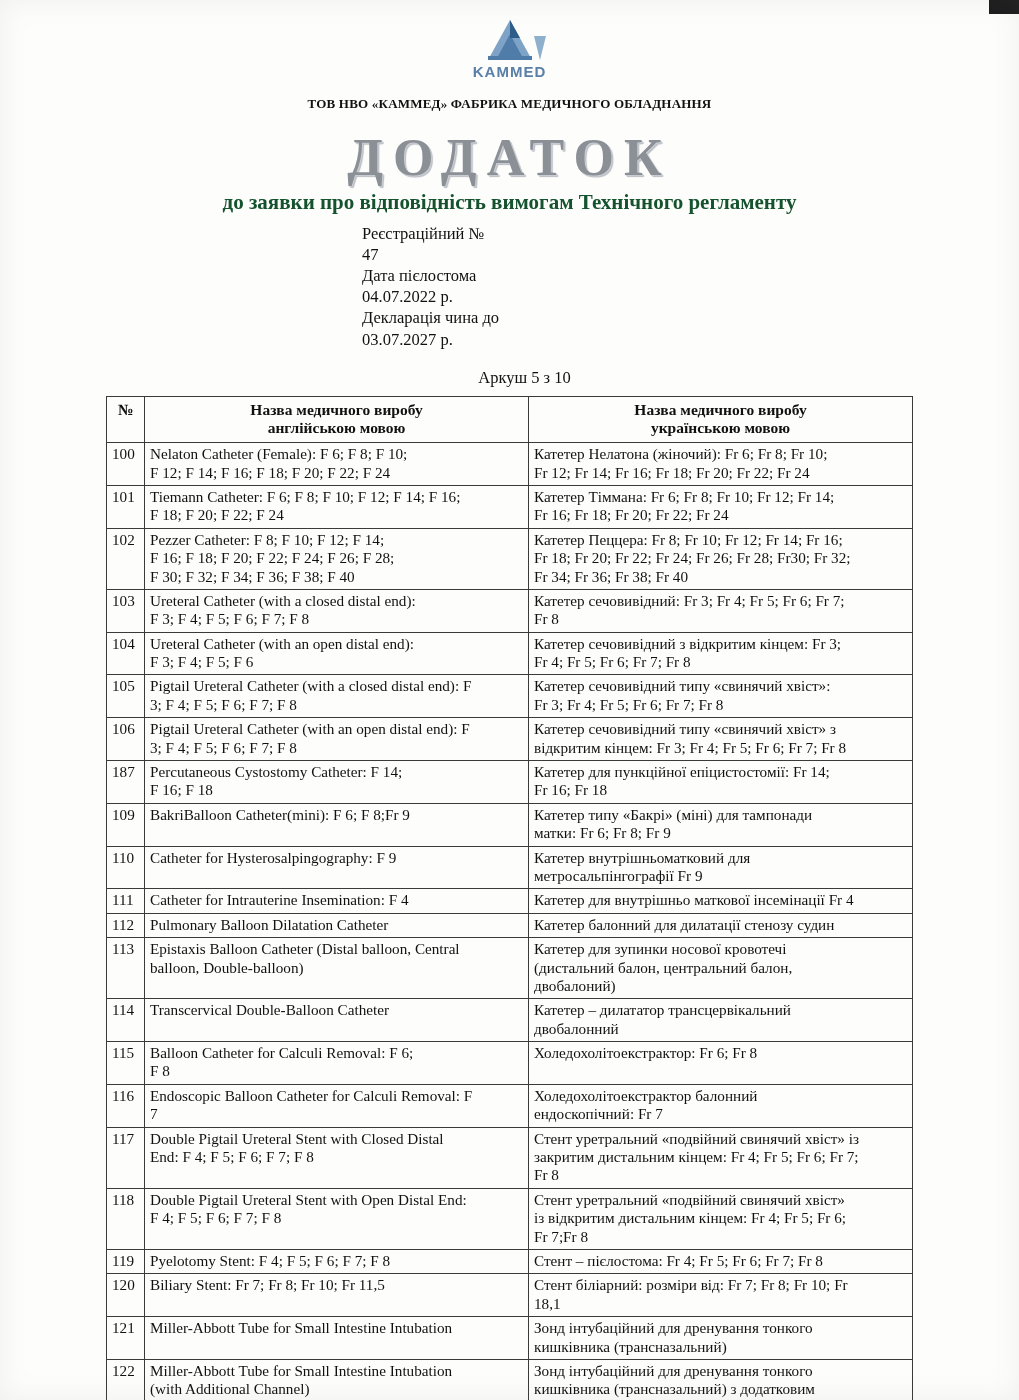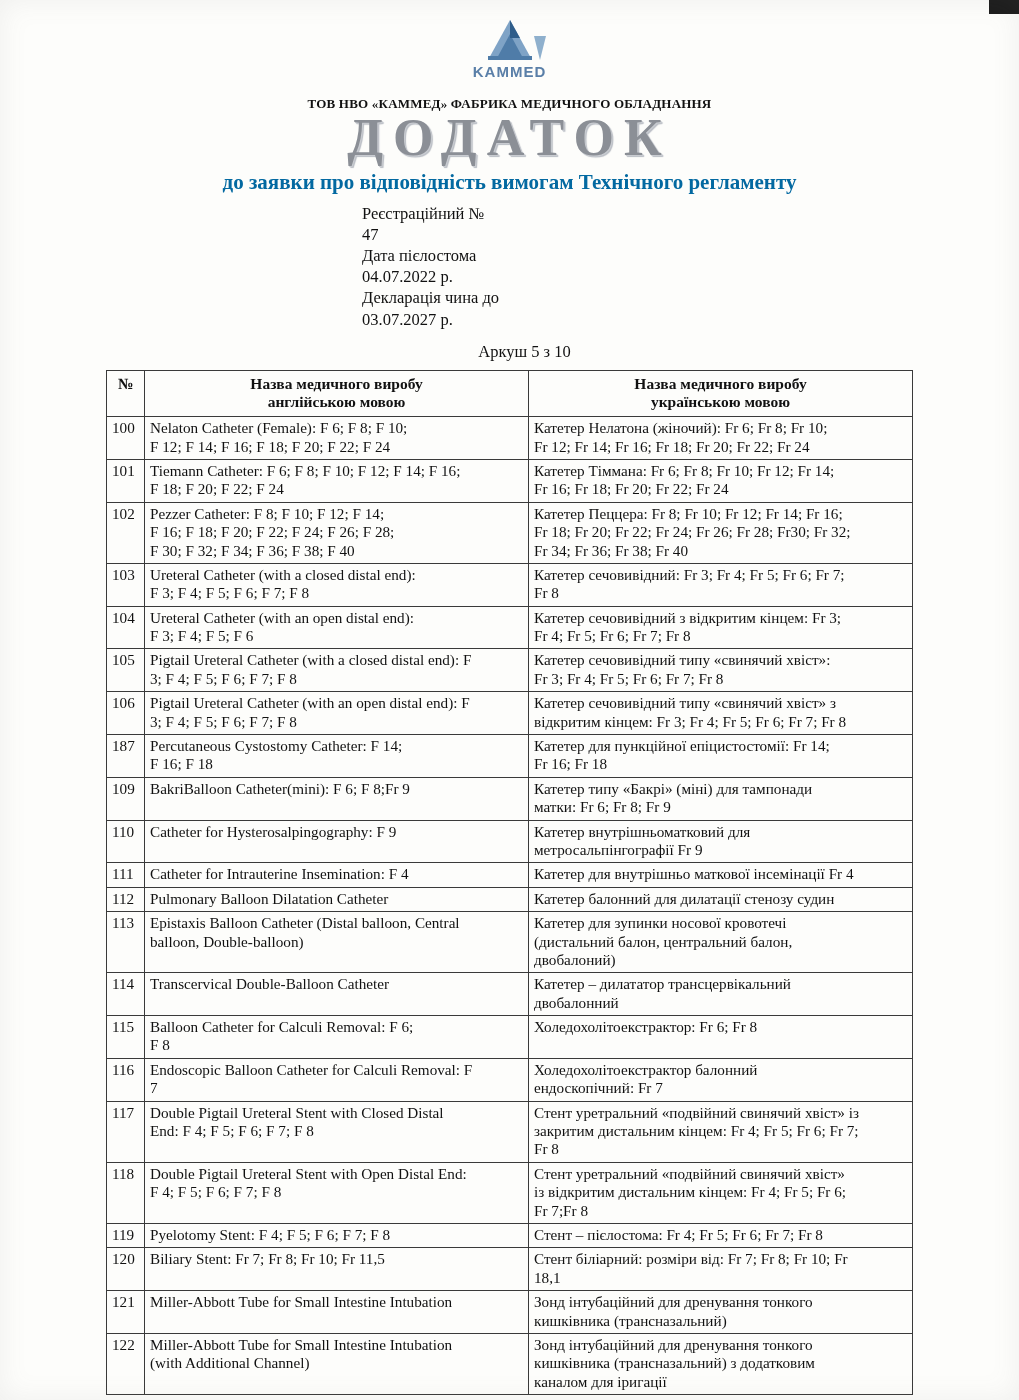--- a/index.html
+++ b/index.html
@@ -65,56 +65,56 @@
     text-align: center;
     font-family: Liberation Serif, serif;
     font-weight: bold;
     font-size: 13px;
     letter-spacing: 0.2px;
     margin-top: 12px;
     color: #111;
   }
   .dodatok {
     text-align: center;
-    margin-top: 0;
+    margin-top: 20px;
     font-family: "Liberation Serif", serif;
     font-weight: bold;
     font-size: 52px;
     letter-spacing: 10px;
     color: #8b8f96;
     text-shadow: 1px 1px 0 #c9ccd1, 2px 2px 1px #b9bdc4;
     line-height: 1;
   }
   .subtitle {
     text-align: center;
     font-weight: bold;
     font-size: 21px;
     margin-top: 6px;
-    color: #0369a1;
+    color: #14532d;
   }
   .meta {
     margin-top: 8px;
     padding-left: 362px;
     font-size: 16.5px;
     line-height: 1.28;
   }
   .meta-row {
     display: flex;
     flex-direction: column;
   }
   .meta-label {
     width: 170px;
   }
   .meta-value {
     white-space: pre;
   }
   .sheet-line {
     text-align: center;
     font-size: 16.5px;
-    margin-top: 12px;
+    margin-top: 18px;
     padding-left: 30px;
   }
   table.maintable {
     border-collapse: collapse;
     margin: 8px auto 0 auto;
     width: 806px;
     table-layout: fixed;
   }
   table.maintable td, table.maintable th {
     border: 1px solid #3a3a3a;

